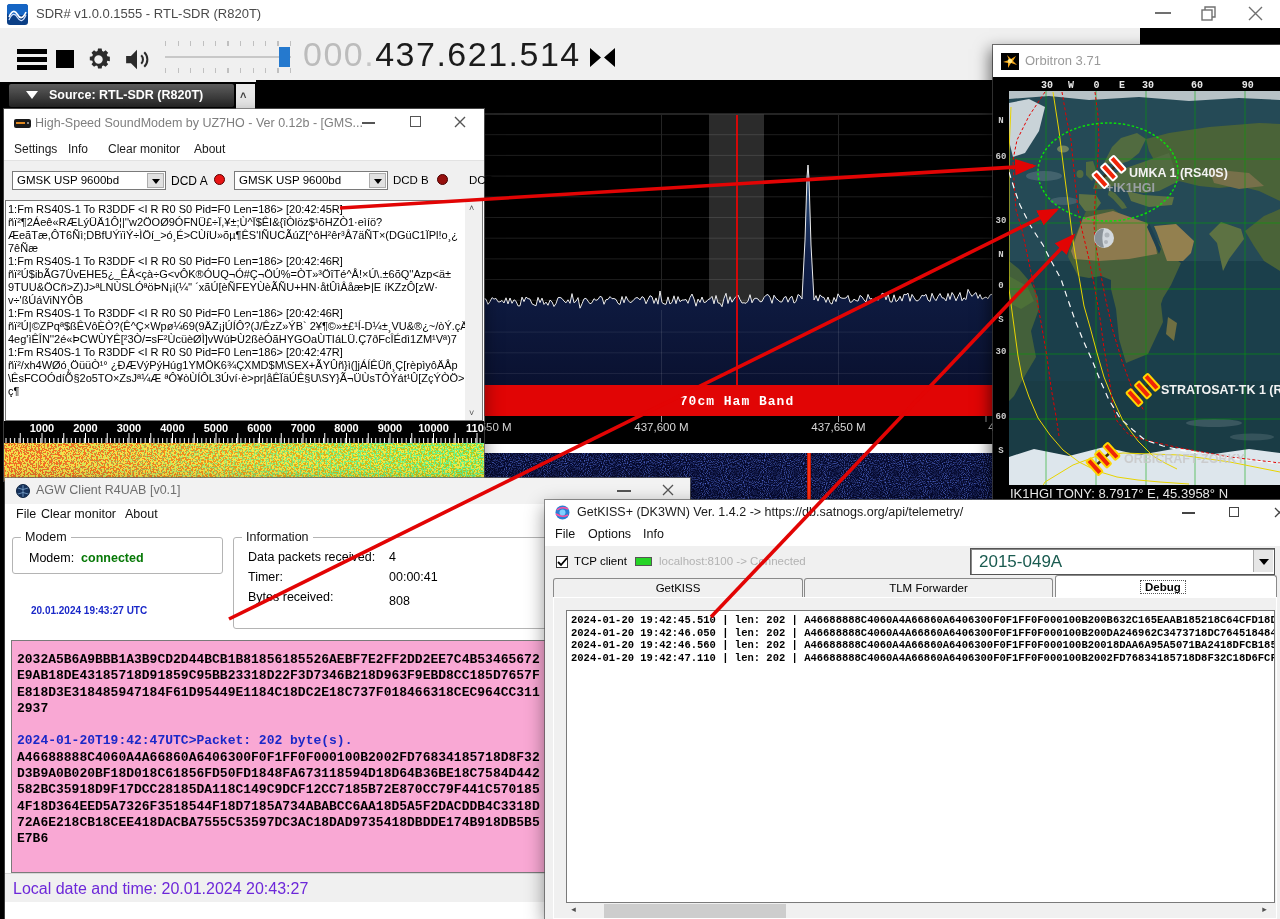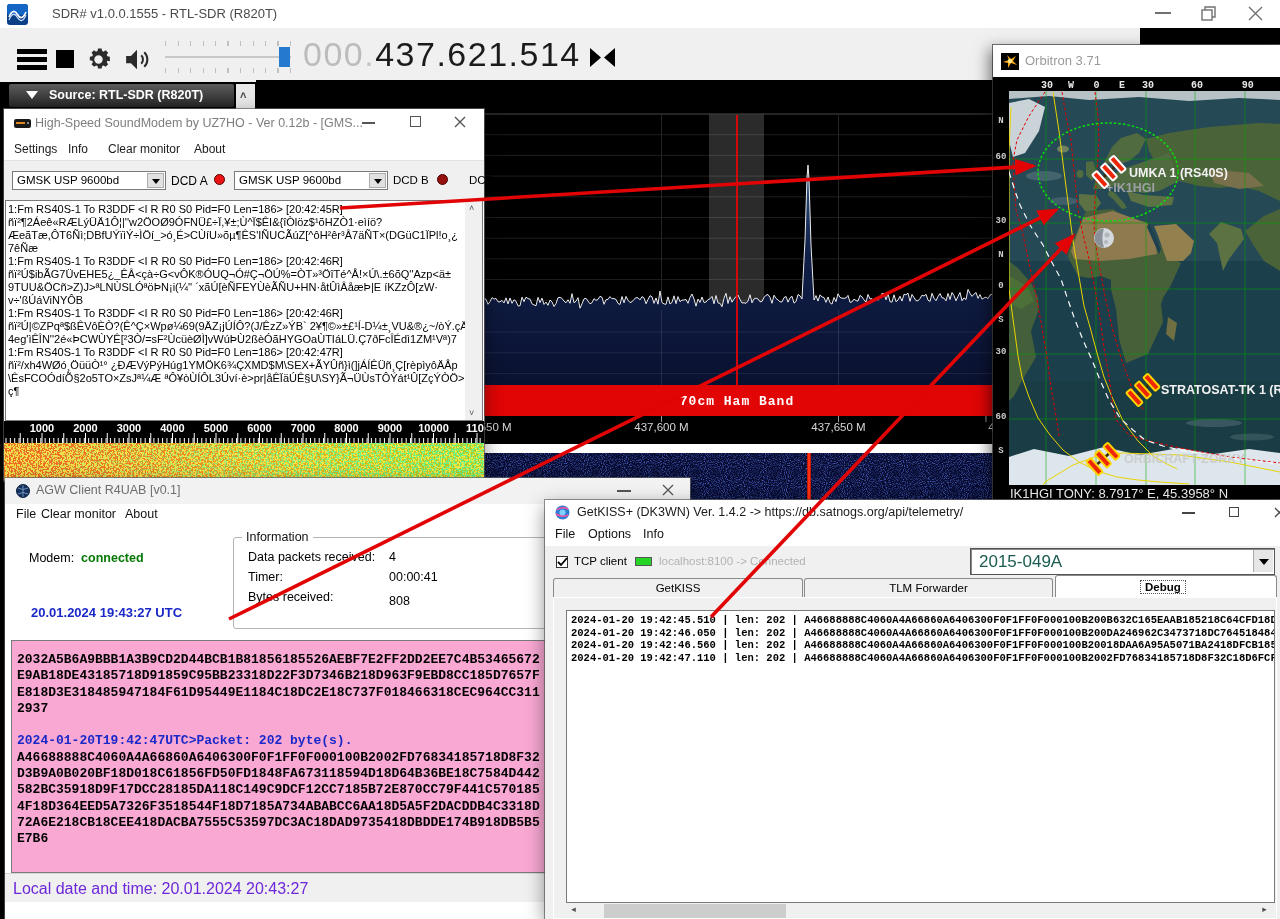--- a/index.html
+++ b/index.html
@@ -13,21 +13,21 @@
 
 <div class="abs" style="left:0;top:0;width:1280px;height:919px;background:#000;">
 
   <div class="abs" style="left:0;top:0;width:1280px;height:28px;background:#fff;">
     <svg class="abs" style="left:7px;top:4px" width="21" height="21" viewBox="0 0 21 21">
       <rect width="21" height="21" rx="3" fill="#0b3f86"></rect>
       <rect width="21" height="11" rx="3" fill="#1565c4"></rect>
       <path d="M2,13 C5,6 8,6 10.5,10.5 C13,15 16,15 19,8" stroke="#fff" stroke-width="1.6" fill="none"></path>
       <path d="M2,16 C5,9 8,9 10.5,13.5 C13,18 16,18 19,11" stroke="#cfe0ff" stroke-width="1.2" fill="none"></path>
     </svg>
-    <div class="abs" style="left:36px;top:6px;font-size:13px;color:#4a4a4a;margin-left:16px;">SDR# v1.0.0.1555 - RTL-SDR (R820T)</div>
+    <div class="abs" style="left:36px;top:6px;font-size:13px;color:#4a4a4a;">SDR# v1.0.0.1555 - RTL-SDR (R820T)</div>
     <div class="abs" style="left:1155px;top:12px;width:16px;height:2px;background:#707070;"></div>
     <svg class="abs" style="left:1201px;top:6px" width="15" height="15" viewBox="0 0 15 15">
       <rect x="1" y="4" width="10" height="10" fill="none" stroke="#707070" stroke-width="1.4"></rect>
       <path d="M4,4 V1 H14 V11 H11" fill="none" stroke="#707070" stroke-width="1.4"></path>
     </svg>
     <svg class="abs" style="left:1248px;top:6px" width="15" height="15" viewBox="0 0 15 15">
       <path d="M1,1 L14,14 M14,1 L1,14" stroke="#707070" stroke-width="1.4"></path>
     </svg>
   </div>
 
@@ -564,22 +564,25 @@
     <svg class="abs" style="left:657px;top:6px" width="12" height="12" viewBox="0 0 12 12">
         <path d="M1,1 L11,11 M11,1 L1,11" stroke="#555" stroke-width="1.3"></path>
       </svg>
   </div>
   <div class="abs" style="left:0;top:26px;width:100%;height:22px;background:#fff;font-size:12.5px;color:#111;">
     <span class="abs" style="left:11px;top:3px;">File</span>
     <span class="abs" style="left:36px;top:3px;">Clear monitor</span>
     <span class="abs" style="left:120px;top:3px;">About</span>
   </div>
 
+  <fieldset class="abs" style="left:7px;top:52px;width:211px;height:44px;border:1px solid #b4b4b4;border-radius:3px;">
+    <legend style="margin-left:8px;padding:0 4px;font-size:12.5px;color:#111;">Modem</legend>
+  </fieldset>
   <div class="abs" style="left:24px;top:73px;font-size:12.5px;">Modem:&nbsp; <b style="color:#067806;">connected</b></div>
-  <div class="abs" style="left:26px;top:127px;font-size:13px;font-weight:bold;color:#1a28c8;">20.01.2024 19:43:27 UTC</div>
+  <div class="abs" style="left:26px;top:127px;font-size:10px;font-weight:bold;color:#1a28c8;">20.01.2024 19:43:27 UTC</div>
   <fieldset class="abs" style="left:228px;top:52px;width:434px;height:99px;border:1px solid #b4b4b4;border-radius:3px;">
     <legend style="margin-left:8px;padding:0 4px;font-size:12.5px;color:#111;">Information</legend>
   </fieldset>
   <div class="abs" style="left:243px;top:72px;font-size:12.5px;">Data packets received:</div>
     <div class="abs" style="left:384px;top:72px;font-size:12.5px;">4</div>
   <div class="abs" style="left:243px;top:92px;font-size:12.5px;">Timer:</div>
     <div class="abs" style="left:384px;top:92px;font-size:12.5px;">00:00:41</div>
   <div class="abs" style="left:243px;top:112px;font-size:12.5px;">Bytes received:</div>
     <div class="abs" style="left:384px;top:116px;font-size:12.5px;">808</div>
 

